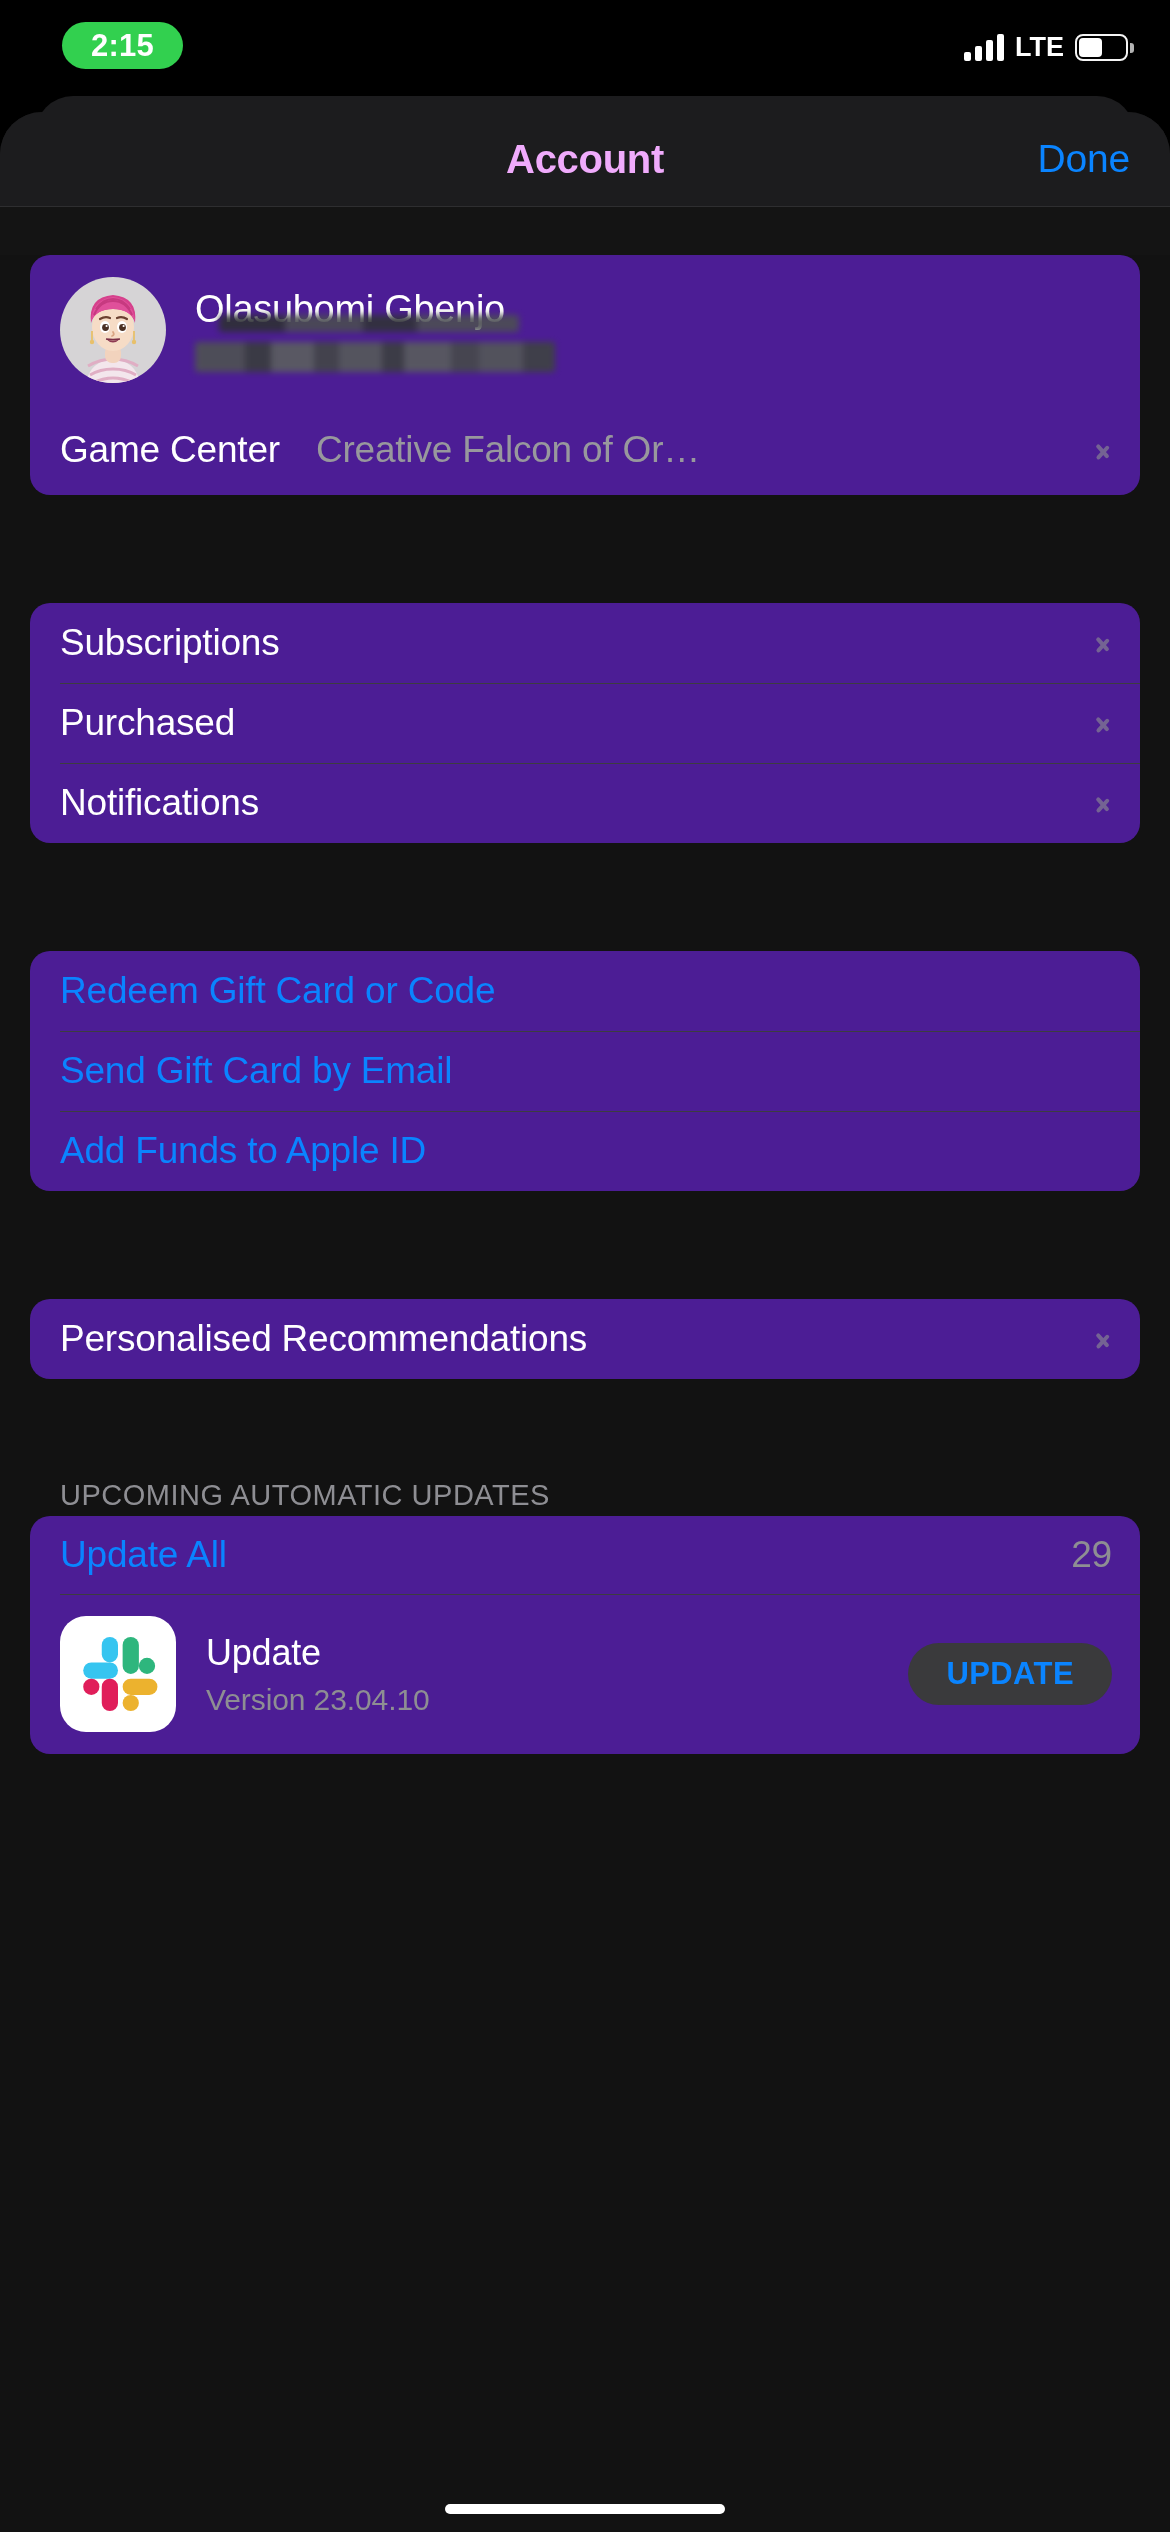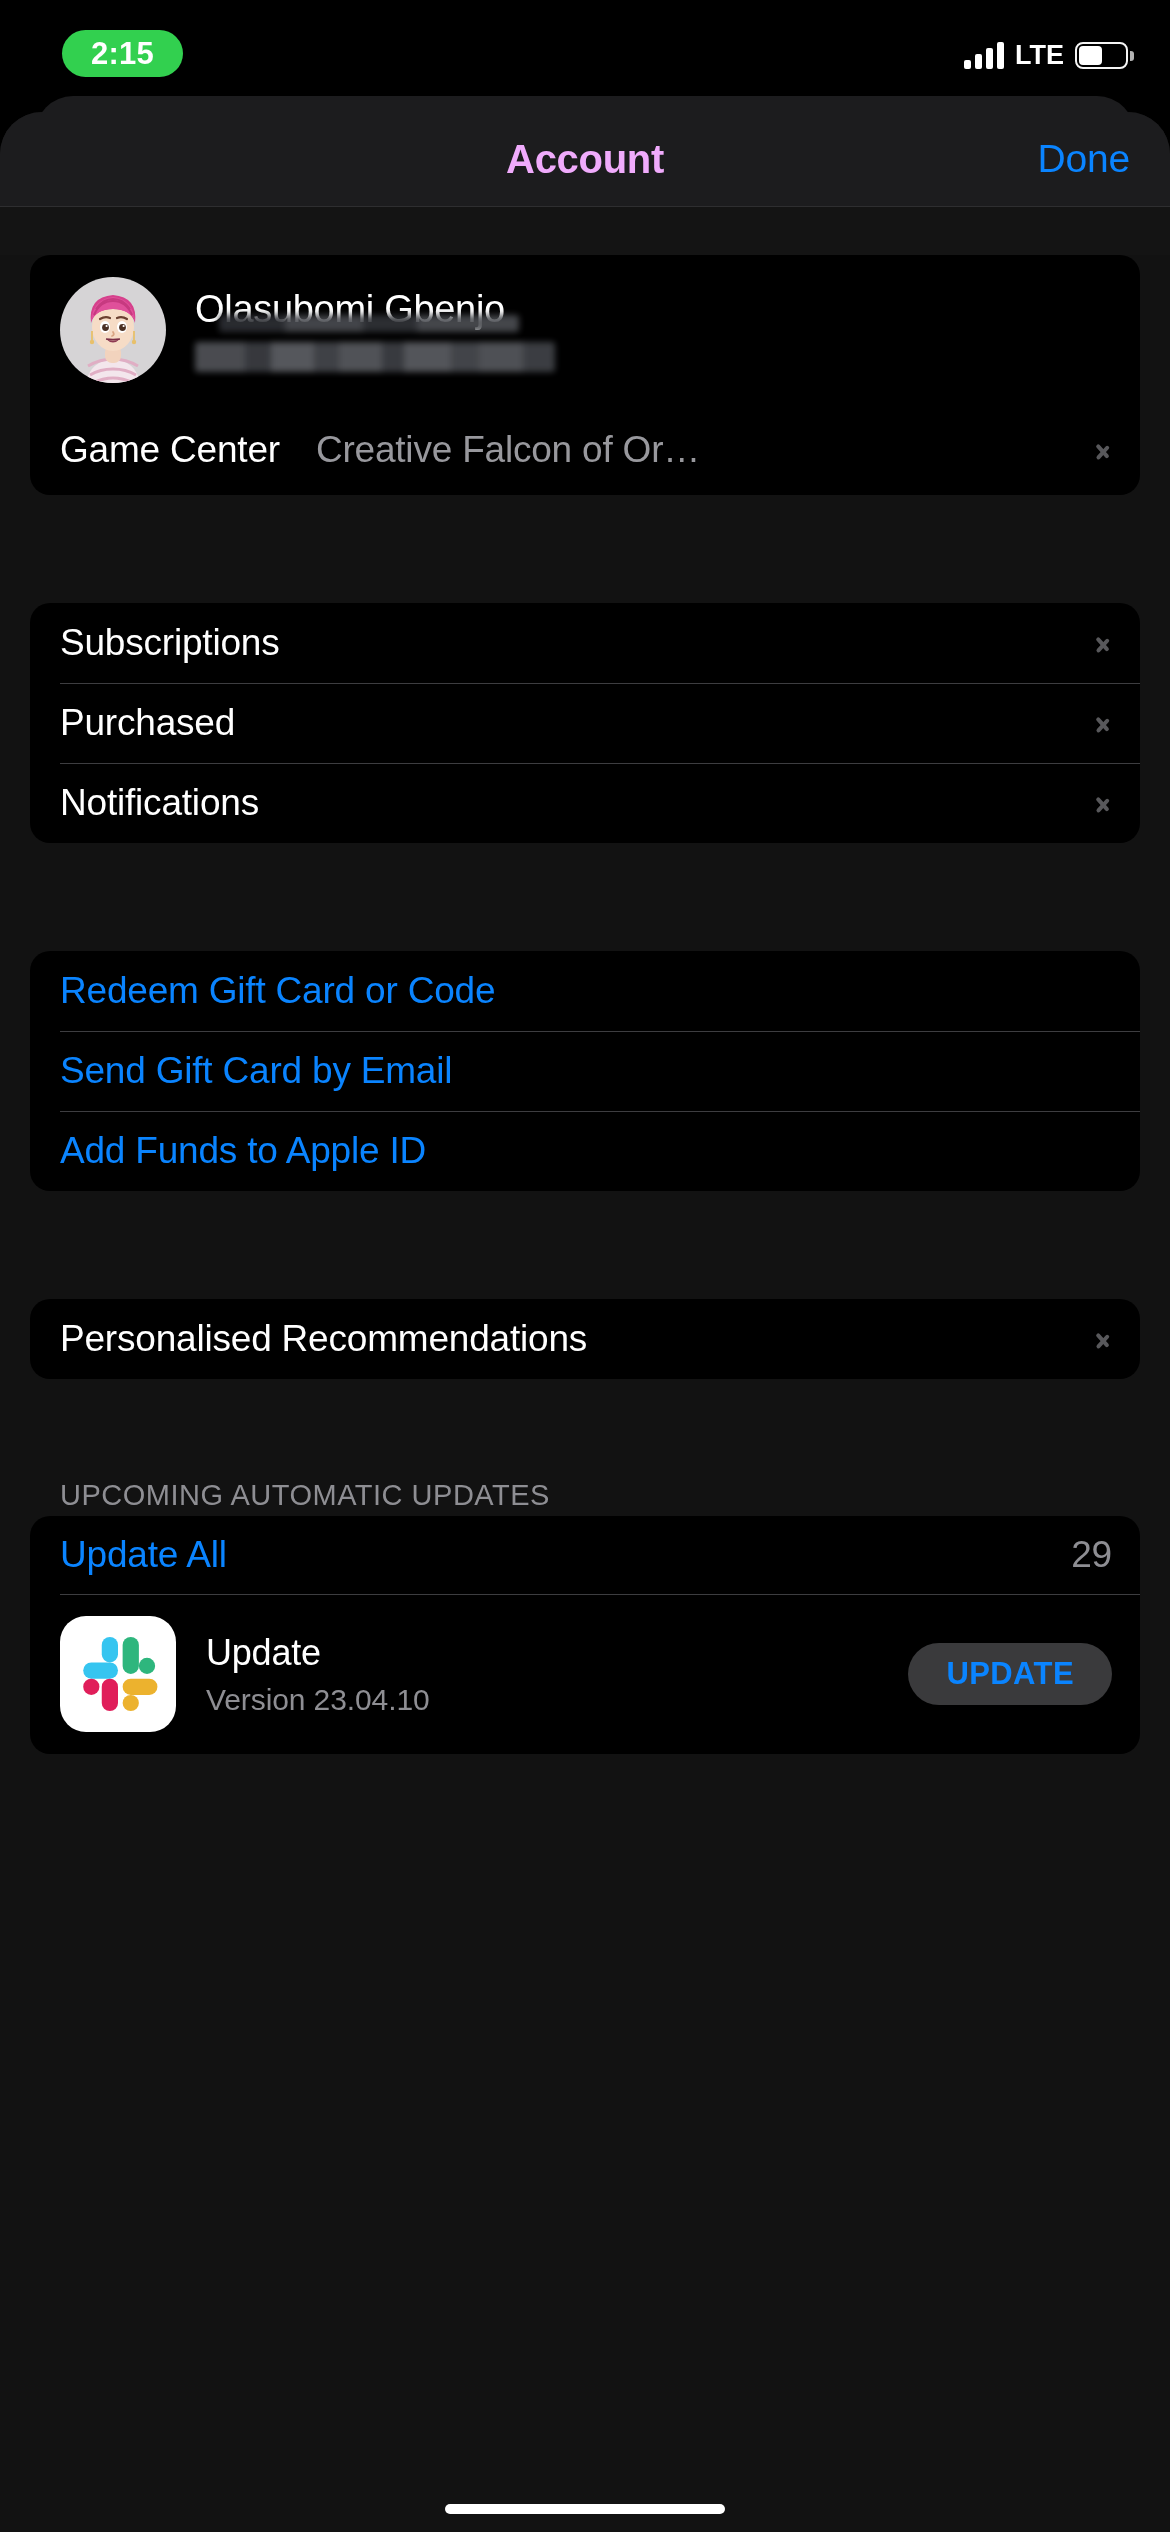--- a/index.html
+++ b/index.html
@@ -5,21 +5,21 @@
   * { margin:0; padding:0; box-sizing:border-box; }
   html, body {
     width:1170px; height:2532px;
     background:#000;
     font-family:"Liberation Sans", sans-serif;
     overflow:hidden;
   }
   #screen { position:relative; width:1170px; height:2532px; background:#000; }
 
   
-  .statusbar { position:absolute; top:8px; left:0; width:1170px; height:96px; }
+  .statusbar { position:absolute; top:0; left:0; width:1170px; height:96px; }
   .time-pill {
     position:absolute; left:62px; top:22px;
     width:121px; height:47px; border-radius:24px;
     background:#32d04f;
     display:flex; align-items:center; justify-content:center;
   }
   .time-pill-text { font-size:31px; font-weight:600; color:#fff; letter-spacing:.2px; }
   .status-right {
     position:absolute; right:42px; top:28px;
     display:flex; align-items:center; gap:11px; height:38px;
@@ -68,21 +68,21 @@
     background:none; border:none; cursor:pointer;
     font-family:"Liberation Sans", sans-serif;
   }
 
   .scroll-body {
     position:relative; width:1170px; height:2325px;
     background:#121212; padding:0 30px;
   }
 
   
-  .card { background:#000000; border-radius:20px; overflow:hidden; }
+  .card { background:#4c1d95; border-radius:20px; overflow:hidden; }
   .row {
     position:relative; display:flex; align-items:center;
     padding:0 28px 0 30px; min-height:80px;
   }
   .row + .row::before {
     content:""; position:absolute; left:30px; right:0; top:0;
     height:1px; background:#3d3d40;
   }
   .row-label { font-size:37px; color:#fff; letter-spacing:-.2px; flex:1; }
   .row-label.link { color:#0a84ff; }

